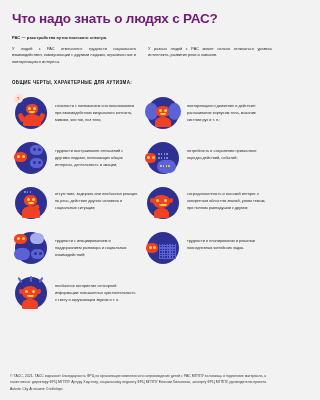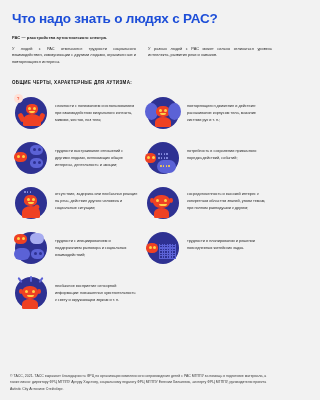--- a/index.html
+++ b/index.html
@@ -13,21 +13,21 @@
     position: relative;
     width: 284px; height: 400px;
     background: #f2f2f2;
     padding: 0;
   }
 
   
   .title {
     font-size: 13.5px;
     font-weight: 700;
-    color: #1d4ed8;
+    color: #701a75;
     letter-spacing: -0.2px;
     padding: 11px 12px 0 12px;
     line-height: 1.15;
   }
   .lede {
     font-size: 4.1px;
     font-weight: 700;
     color: #1a1a1a;
     padding: 8px 12px 0 12px;
     letter-spacing: 0.05px;

